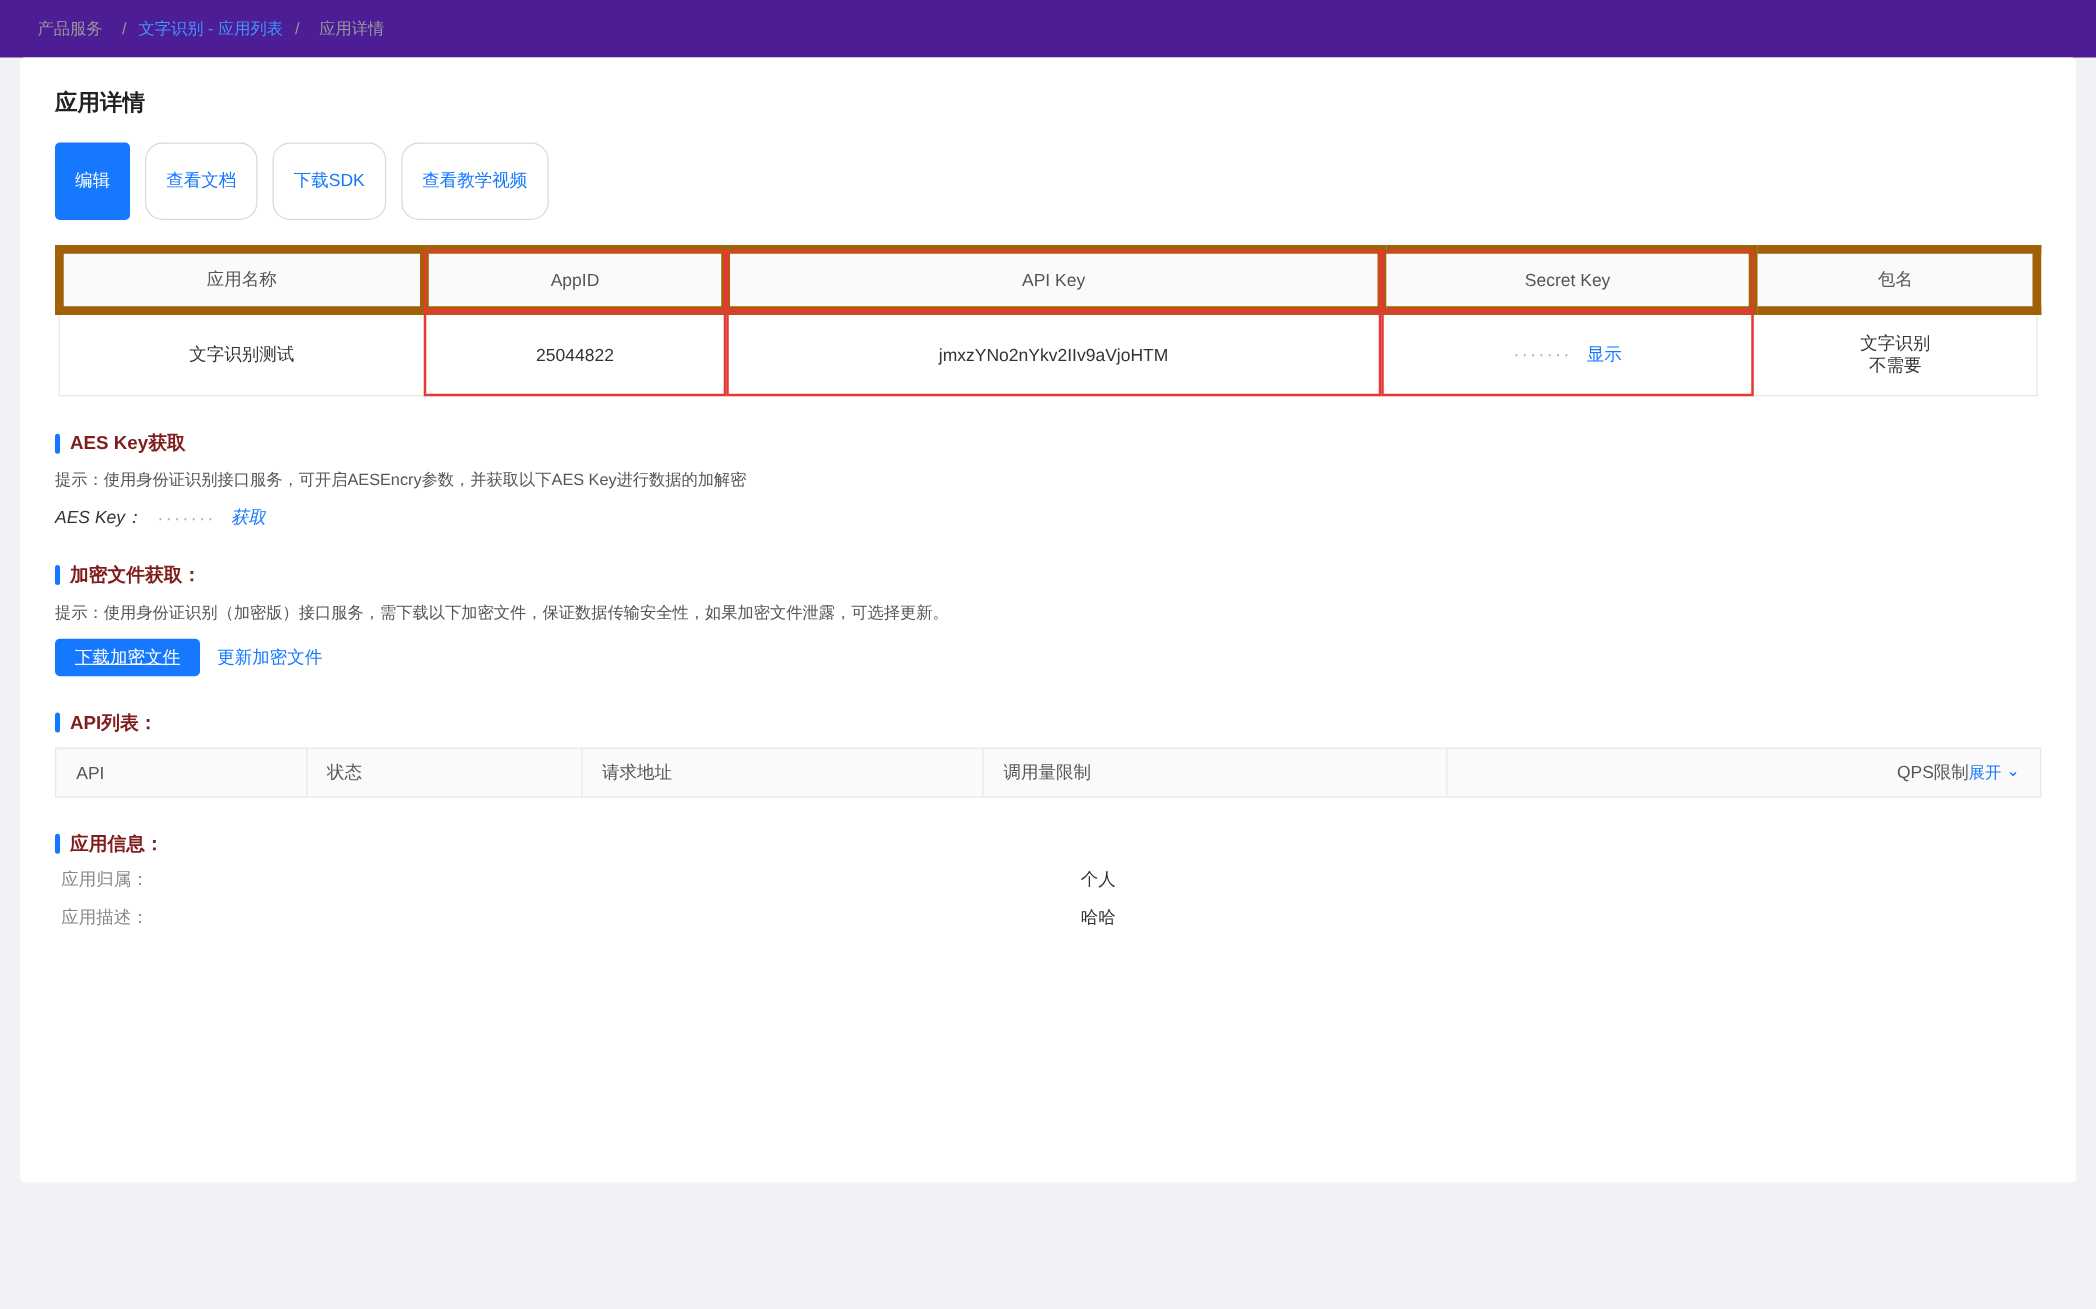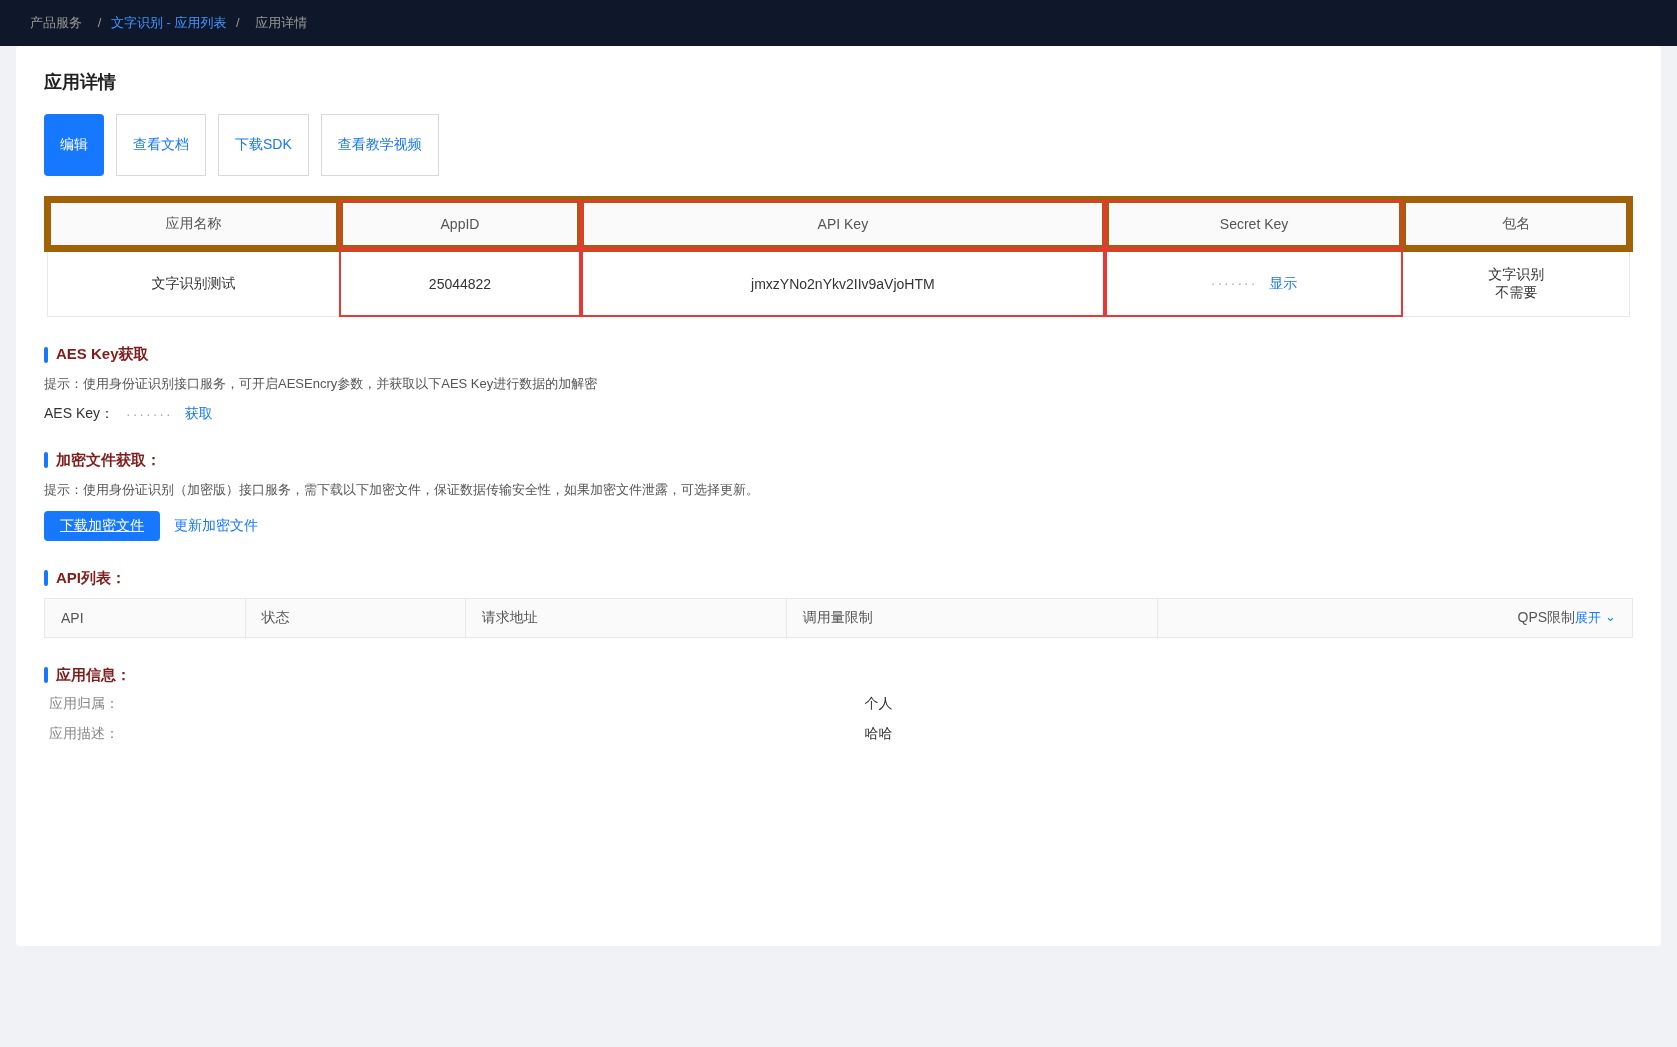--- a/index.html
+++ b/index.html
@@ -6,21 +6,21 @@
     body {
       font-family: "PingFang SC", "Microsoft YaHei", sans-serif;
       background: #f0f2f5;
       color: #333;
       font-size: 14px;
     }
     .breadcrumb {
       padding: 14px 24px;
       font-size: 13px;
       color: #999;
-      background: #0f172a;
+      background: #4c1d95;
     }
     .breadcrumb a {
       color: #4096ff;
       text-decoration: none;
     }
     .breadcrumb span {
       color: #999;
       margin: 0 6px;
     }
     .main-card {
@@ -47,21 +47,21 @@
       border: none;
       border-radius: 4px;
       padding: 22px 16px;
       cursor: pointer;
       font-size: 14px;
     }
     .btn-link {
       background: none;
       color: #1677ff;
       border: 1px solid #d9d9d9;
-      border-radius: 0;
+      border-radius: 14px;
       padding: 12px 16px;
       cursor: pointer;
       font-size: 14px;
     }
     .info-table {
       width: 100%;
       border-collapse: collapse;
       margin-bottom: 28px;
     }
     .info-table th {
@@ -123,20 +123,21 @@
       color: #555;
       font-size: 13px;
       margin-bottom: 10px;
       line-height: 1.6;
     }
     .aes-row {
       display: flex;
       align-items: center;
       gap: 12px;
       margin-bottom: 20px;
+      font-style: italic;
     }
     .aes-label {
       color: #333;
     }
     .get-link {
       color: #1677ff;
       cursor: pointer;
       text-decoration: none;
     }
     .btn-blue-solid {

